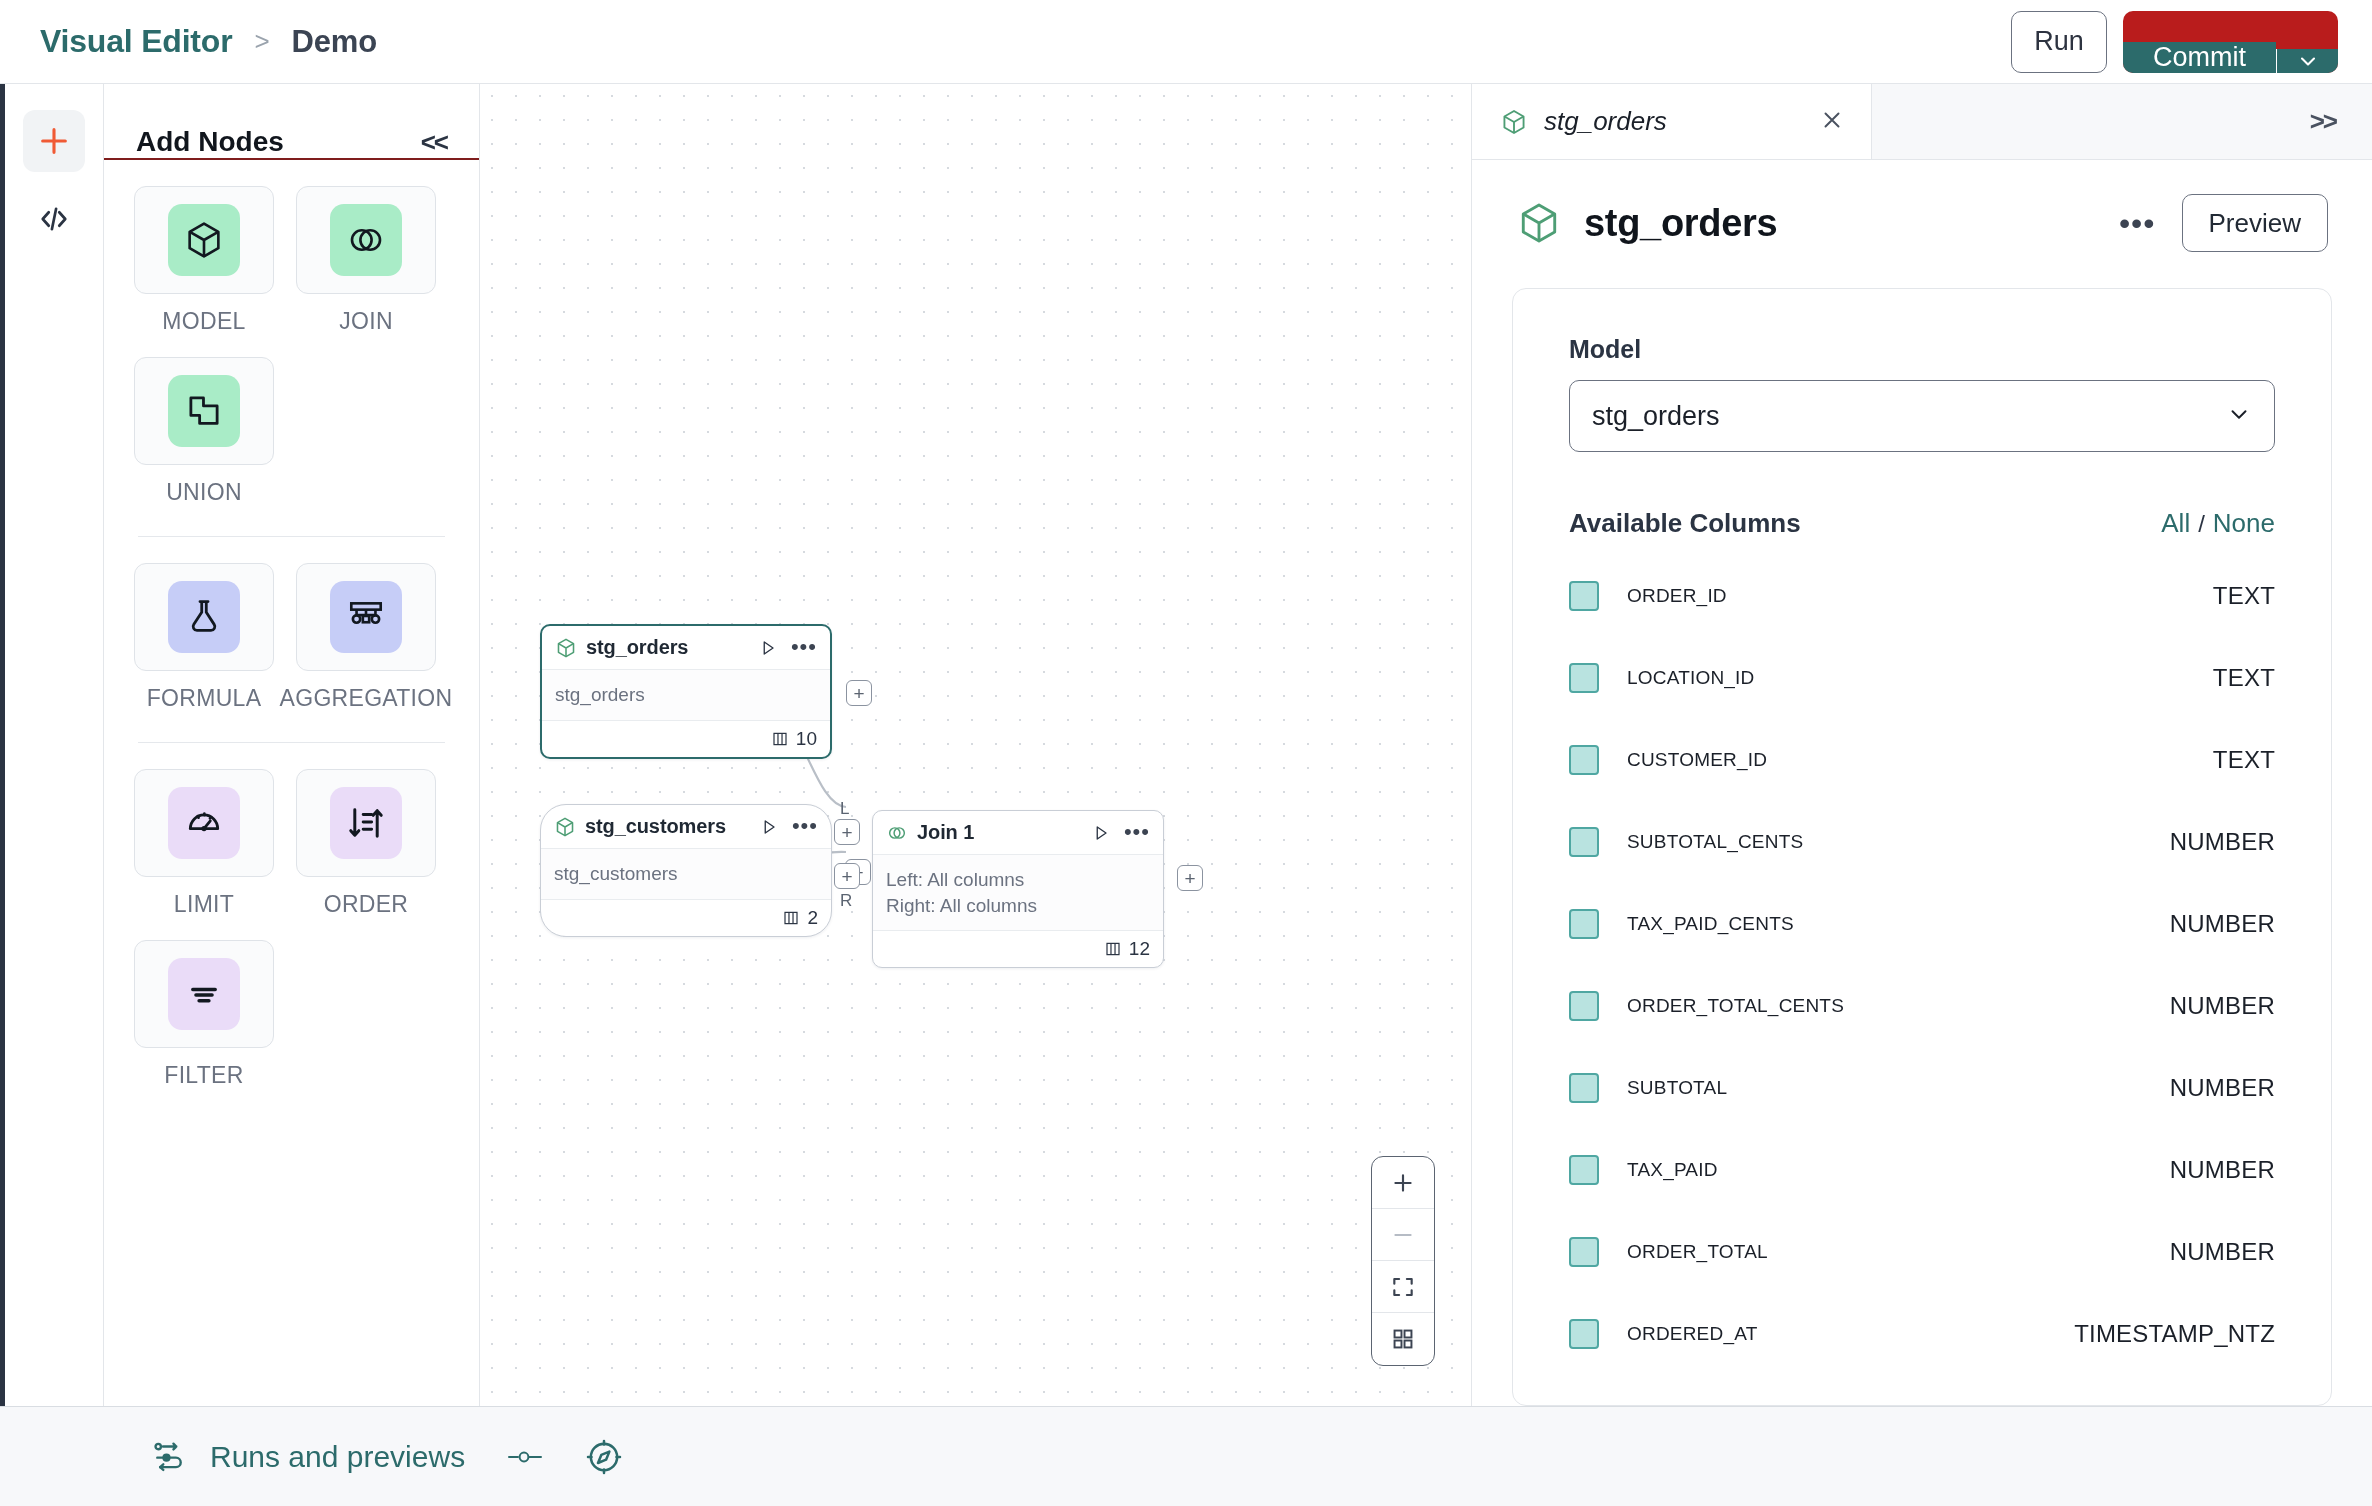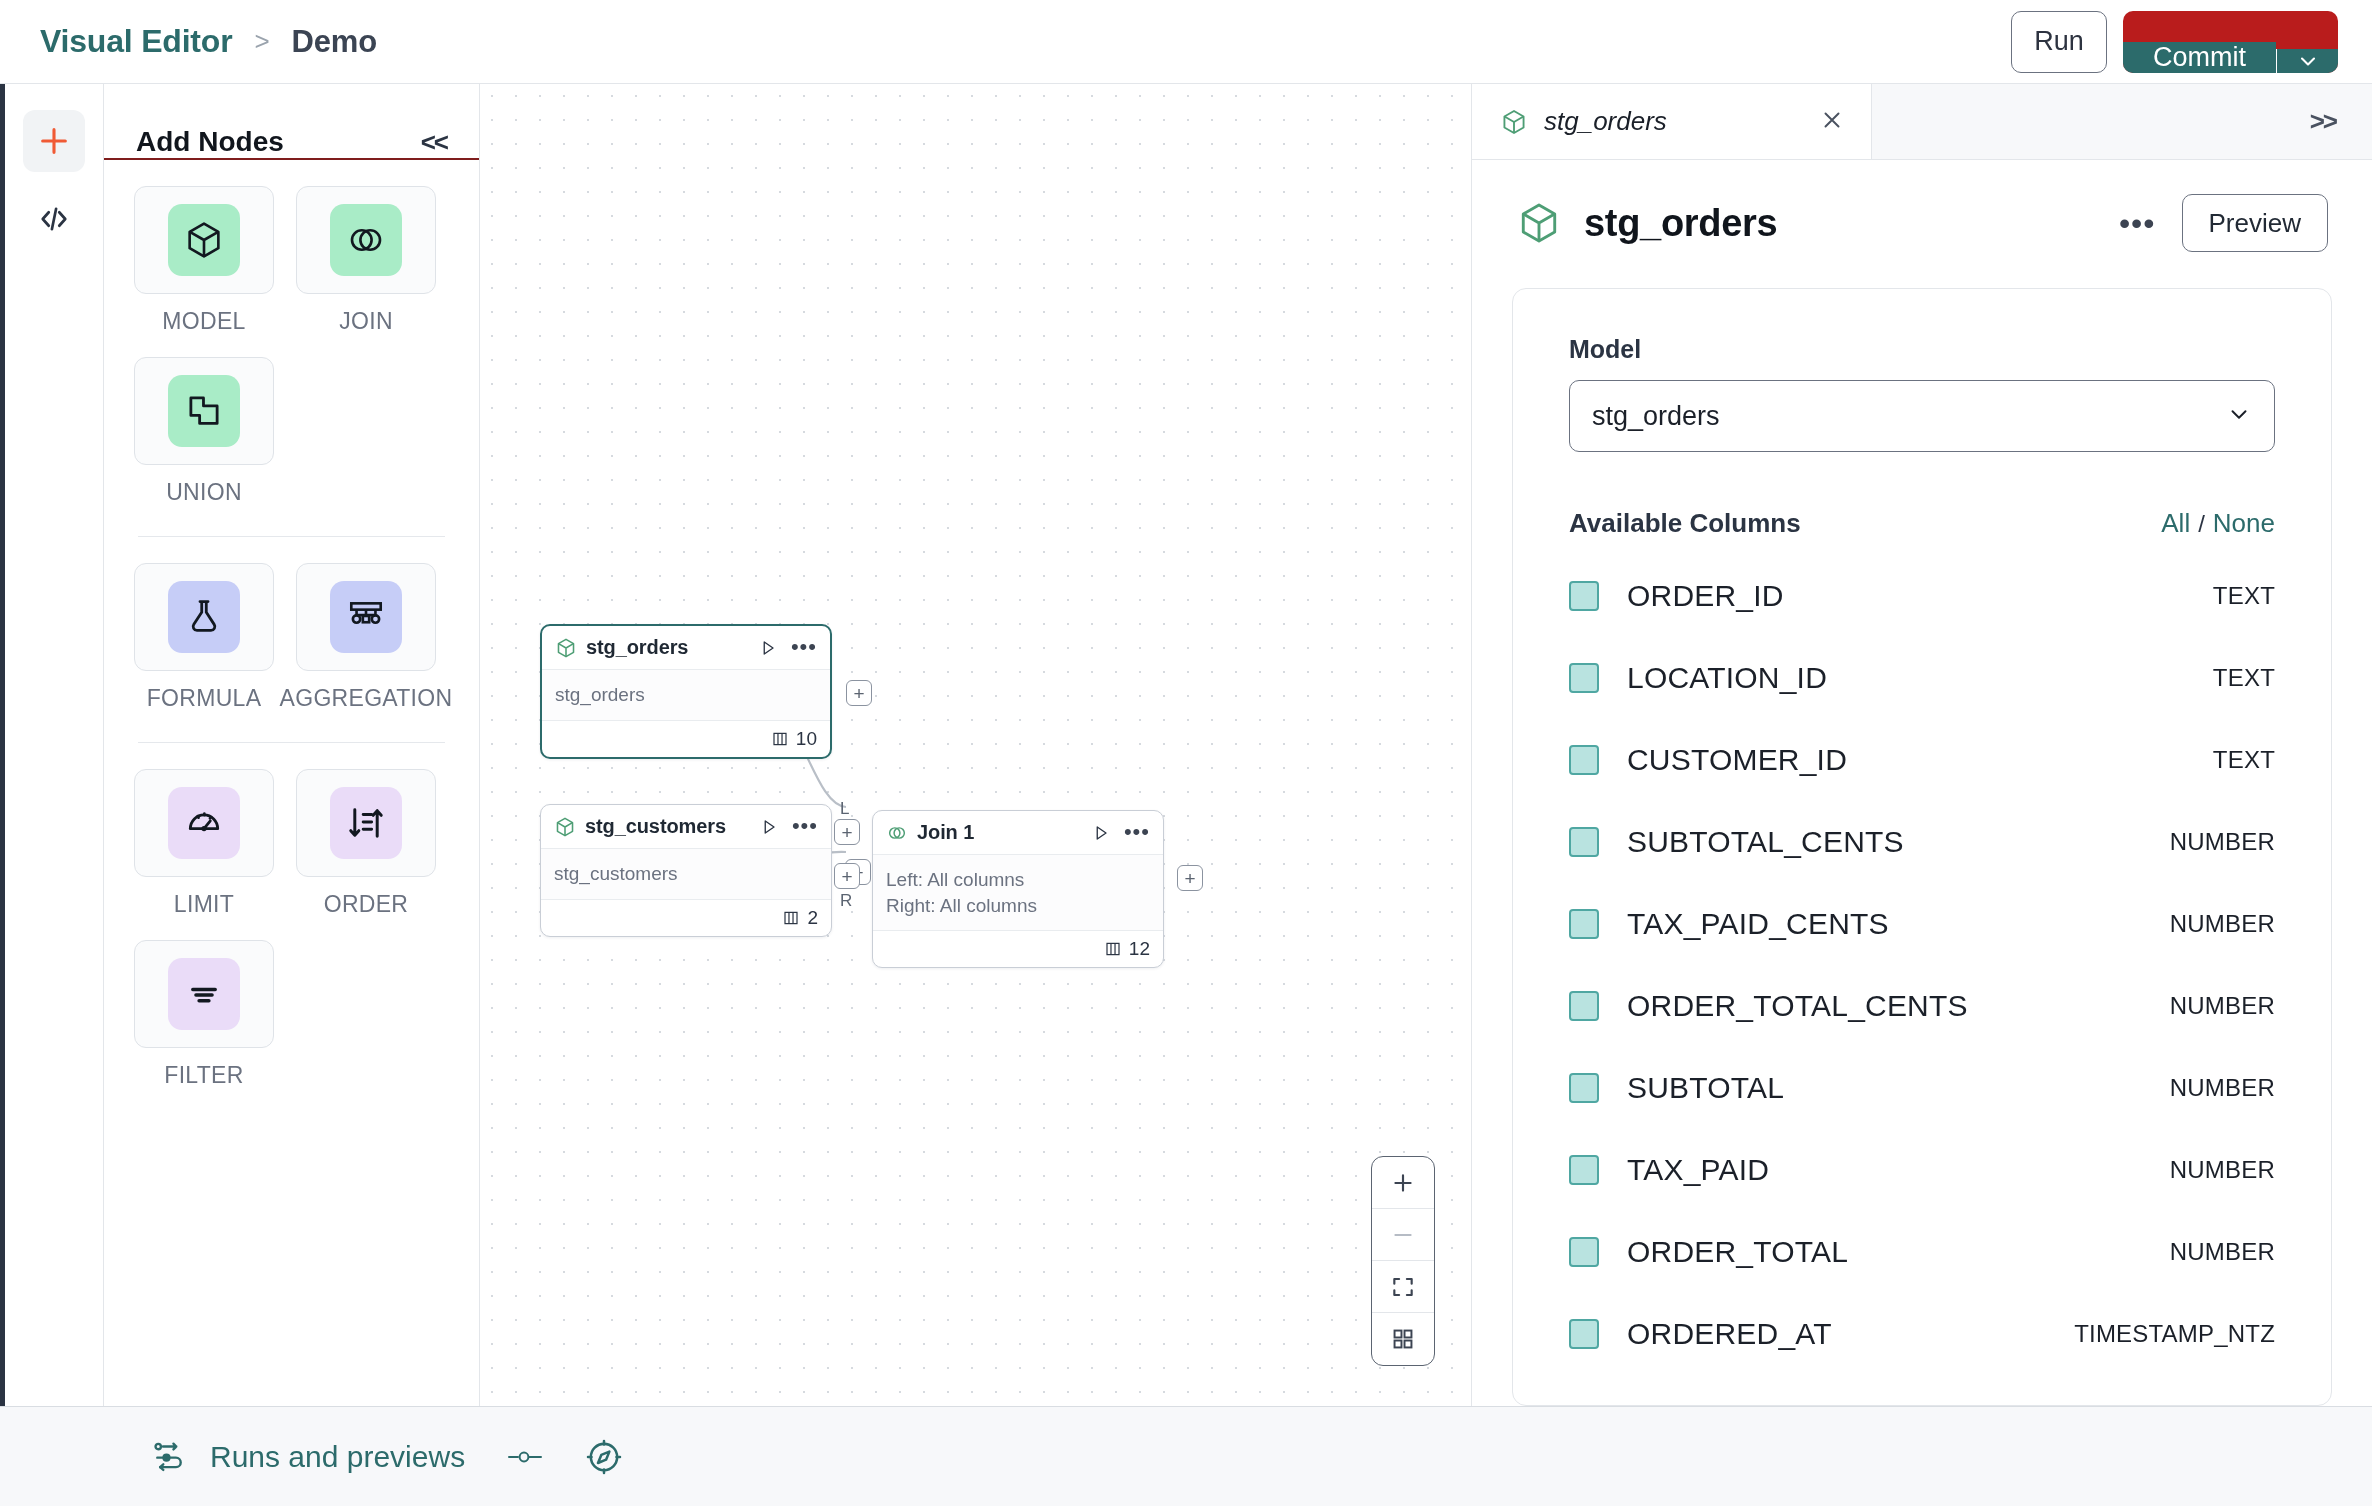--- a/index.html
+++ b/index.html
@@ -197,21 +197,21 @@
   .cols-title { font-size: 26px; font-weight: 700; color: #2b3443; }
   .cols-actions { margin-left: auto; display: flex; align-items: center; gap: 8px; }
   .cols-link { font-size: 26px; color: #2c6b6b; cursor: pointer; }
   .cols-slash { font-size: 24px; color: #2b3443; }
 
   .col-row { display: flex; align-items: center; height: 82px; }
   .col-check {
     width: 30px; height: 30px; border: 2px solid #4fa7a2; border-radius: 4px;
     background: #b9e3e0; cursor: pointer; flex: 0 0 30px;
   }
-  .col-name { margin-left: 28px; font-size: 30px; color: #1b2029; letter-spacing: 0.2px; }
+  .col-name { margin-left: 28px; font-size: 19px; color: #1b2029; letter-spacing: 0.2px; }
   .col-type { margin-left: auto; font-size: 24px; color: #1b2029; letter-spacing: 0.2px; }
 
   
   .bottombar {
     height: 100px; flex: 0 0 100px; background: #f7f8fa;
     border-top: 1px solid #d9dde2; display: flex; align-items: center;
     padding-left: 150px; gap: 40px;
   }
   .runs-link { display: flex; align-items: center; gap: 22px; cursor: pointer; }
   .runs-text { font-size: 30px; color: #2c6b6b; }
@@ -403,21 +403,21 @@
         <div class="fn-foot">
           <svg width="18" height="18" viewBox="0 0 24 24" fill="none">
             <rect x="4" y="4.5" width="16" height="15" stroke="#2b3443" stroke-width="1.6"></rect>
             <path d="M9.3 4.5v15M14.7 4.5v15" stroke="#2b3443" stroke-width="1.6"></path>
           </svg>
           <span class="fn-foot-count">10</span>
         </div>
         <div class="port" style="left:304px; top:54px;">+</div>
       </div>
 
-      <div class="flow-node" style="left:60px; top:720px;">
+      <div class="flow-node" style="left:60px; top:720px;border-radius:26px;">
         <div class="fn-head">
           <svg width="22" height="22" viewBox="0 0 24 24" fill="none">
             <path d="M12 2.6l8.2 4.7v9.4L12 21.4 3.8 16.7V7.3L12 2.6z" stroke="#4e9e75" stroke-width="1.7" stroke-linejoin="round"></path>
             <path d="M3.9 7.3L12 12l8.1-4.7M12 12v9.4" stroke="#4e9e75" stroke-width="1.7" stroke-linejoin="round"></path>
           </svg>
           <span class="fn-title">stg_customers</span>
           <span class="fn-head-actions">
             <svg width="20" height="20" viewBox="0 0 24 24" fill="none">
               <path d="M7.5 4.8l10.5 7.2-10.5 7.2V4.8z" stroke="#2b3443" stroke-width="1.6" stroke-linejoin="round"></path>
             </svg>

